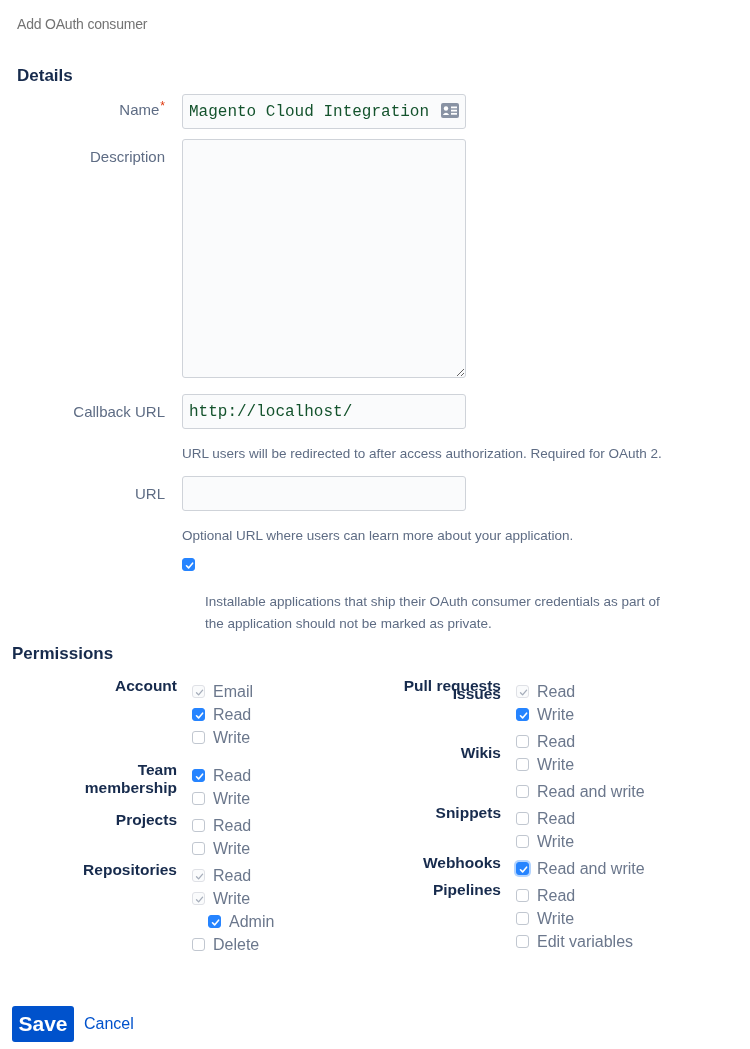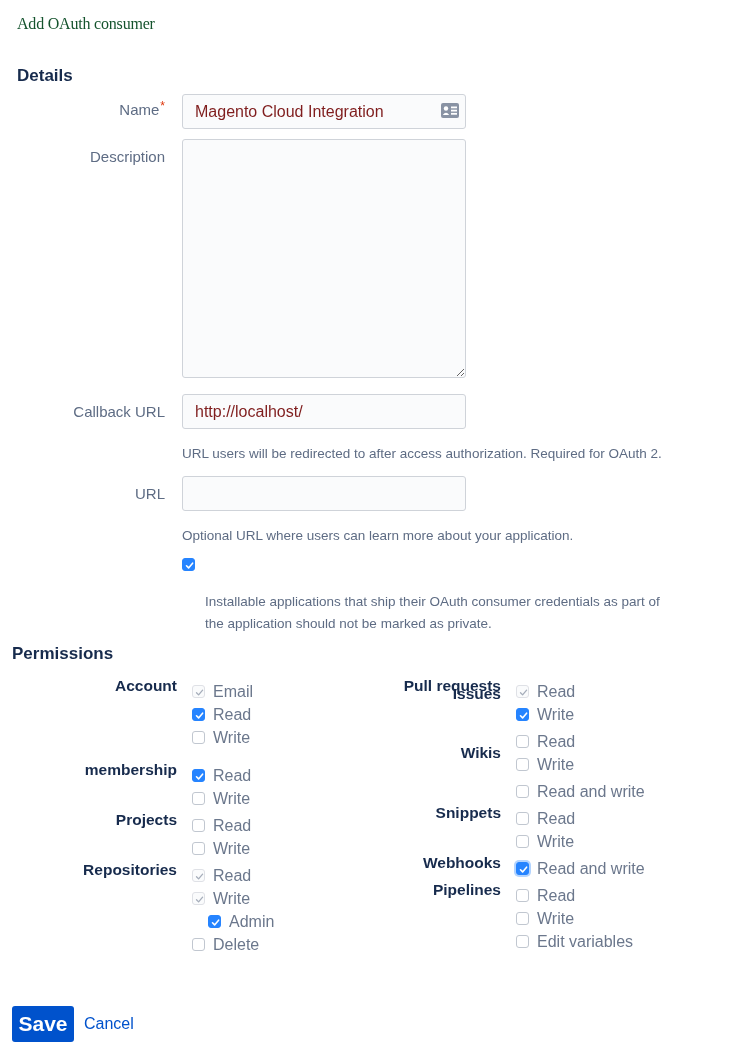--- a/index.html
+++ b/index.html
@@ -3,28 +3,28 @@
 <meta charset="utf-8">
 <style>
   * { box-sizing: border-box; }
   html, body { margin: 0; padding: 0; background: #ffffff; }
   body {
     width: 750px; height: 1049px; position: relative; overflow: hidden;
     font-family: "Liberation Sans", "DejaVu Sans", sans-serif;
     color: #172b4d;
   }
   .abs { position: absolute; }
-  .page-title { left: 17px; top: 8px; font-size: 16px; font-weight: 400; color: #14532d; letter-spacing: -0.2px; line-height: 32px; font-family: Liberation Serif, serif; }
+  .page-title { left: 17px; top: 8px; font-size: 14px; font-weight: 400; color: #737373; letter-spacing: -0.2px; line-height: 32px; }
   .section-title { font-size: 17px; font-weight: 700; color: #172b4d; line-height: 22px; }
   .field-label { font-size: 15px; color: #5e6c84; text-align: right; width: 165px; left: 0; line-height: 20px; }
   .req { color: #de350b; font-size: 12px; vertical-align: top; position: relative; top: -4px; margin-left: 1px; }
   .text-input {
     left: 182px; width: 284px; height: 35px; border: 1px solid #cfd3d9; border-radius: 3px;
-    background: #fafbfc; font-size: 16px; color: #7f1d1d; padding: 0 12px; line-height: 33px;
-    font-family: Liberation Sans, sans-serif; outline: none;
+    background: #fafbfc; font-size: 16px; color: #14532d; padding: 0 6px; line-height: 33px;
+    font-family: Liberation Mono, monospace; outline: none;
   }
   .textarea {
     left: 182px; top: 139px; width: 284px; height: 239px; border: 1px solid #cfd3d9; border-radius: 3px;
     background: #fafbfc; resize: both; outline: none; font-family: "Liberation Sans", sans-serif;
   }
   .card-icon { left: 441px; top: 103px; width: 18px; height: 15px; }
   .help { font-size: 13.5px; color: #5e6c84; line-height: 18px; }
   .cb {
     width: 13px; height: 13px; border-radius: 3px; border: 1px solid #c1c7d0; background: #fff;
     display: inline-block; position: absolute; left: 0; top: 3px;
@@ -79,20 +79,21 @@
 </div>
 <div class="abs help" style="left:205px; top:591px; line-height:22px;">
   <div>Installable applications that ship their OAuth consumer credentials as part of</div>
   <div>the application should not be marked as private.</div>
 </div>
 
 <div class="abs section-title" style="left:12px; top:643px;">Permissions</div>
 
 <div class="abs perm-label" style="left:0; width:177px; top:677px;text-align:right;">Account</div>
 <div class="abs perm-label" style="left:0; width:177px; top:761px;">
+  <div>Team</div>
   <div>membership</div>
 </div>
 <div class="abs perm-label" style="left:0; width:177px; top:811px;">Projects</div>
 <div class="abs perm-label" style="left:0; width:177px; top:861px;">Repositories</div>
 
 <div id="left-cbs"></div>
 
 <div class="abs perm-label" style="left:300px; width:201px; top:677px;">Pull requests</div>
 <div class="abs perm-label" style="left:300px; width:201px; top:685px;">Issues</div>
 <div class="abs perm-label" style="left:300px; width:201px; top:744px;">Wikis</div>

